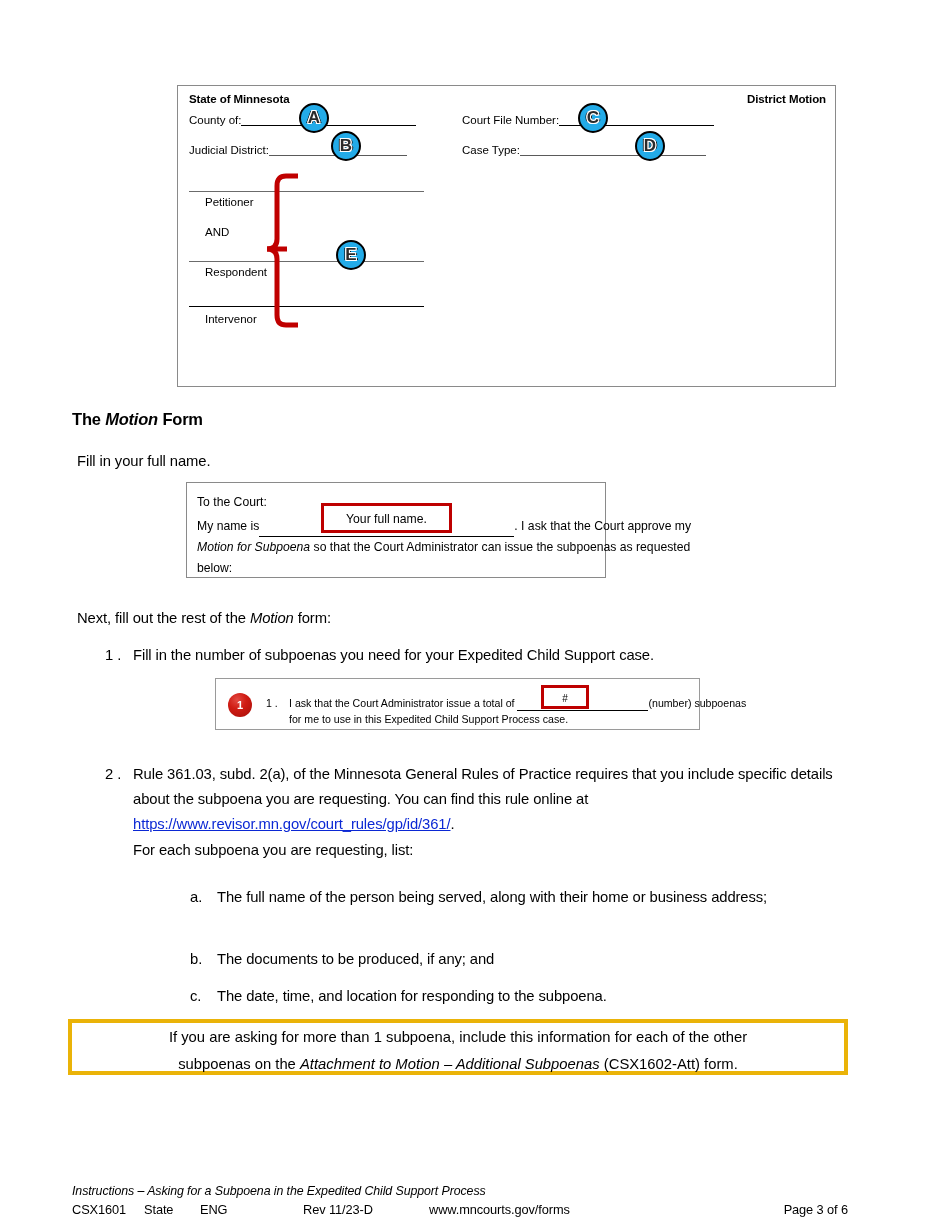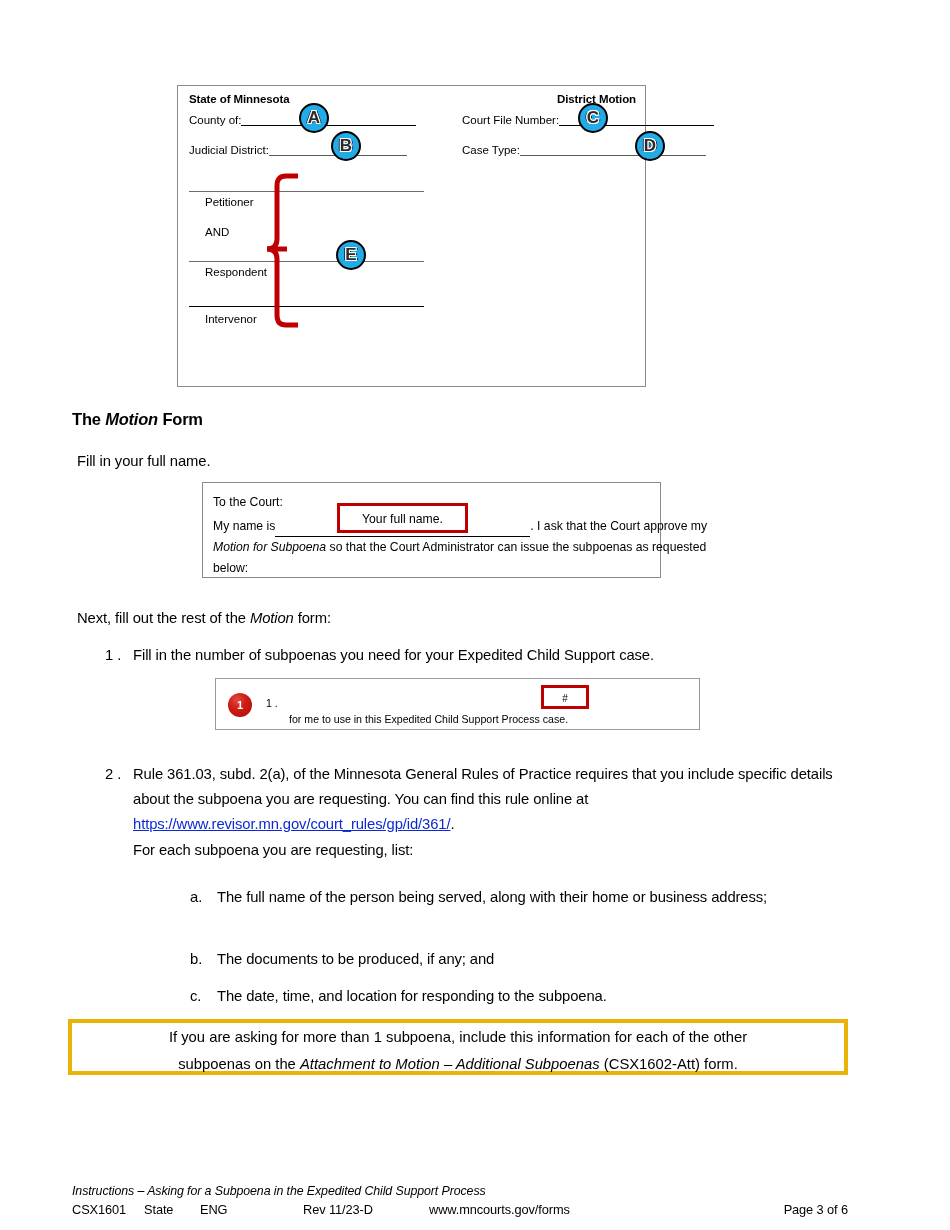--- a/index.html
+++ b/index.html
@@ -14,21 +14,21 @@
     font-family: "Liberation Sans", sans-serif;
     color: #000000;
     overflow: hidden;
   }
 
   
   .form-box {
     position: absolute;
     left: 177px;
     top: 85px;
-    width: 469px;
+    width: 659px;
     height: 302px;
     border: 1px solid #8a8a8a;
     box-sizing: border-box;
     background: #ffffff;
   }
   .fb-inner {
     position: absolute;
     left: 11px;
     top: 7px;
     right: 9px;
@@ -135,23 +135,23 @@
     font-size: 14.8px;
     line-height: 25px;
     letter-spacing: -0.1px;
   }
   .it { font-style: italic; }
   .bi { font-style: italic; font-weight: bold; }
 
   
   .court-box {
     position: absolute;
-    left: 202px;
+    left: 186px;
     top: 482px;
-    width: 459px;
+    width: 420px;
     height: 96px;
     border: 1px solid #8a8a8a;
     box-sizing: border-box;
     background: #fff;
   }
   .cb-text {
     position: absolute;
     font-size: 12.2px;
     line-height: 21px;
     white-space: nowrap;
@@ -329,20 +329,24 @@
 <div class="para" style="left:77px; top:606px;">
   <span>Next, fill out the rest of the </span><span class="it">Motion</span><span> form:</span>
 </div>
 
 <div class="para" style="left:105px; top:643px;">1 .</div>
 <div class="para" style="left:133px; top:643px;">Fill in the number of subpoenas you need for your Expedited Child Support case.</div>
 
 <div class="item1-box">
   <div class="redcircle" style="left:12px; top:14px;">1</div>
   <div class="i1-text" style="left:50px; top:16px;">1 .</div>
+  <div class="i1-text" style="left:73px; top:16px;">
+    <span>I ask that the Court Administrator issue a total of</span>
+    <span class="cb-underline" style="width:131px; height:11px;"></span><span>(number) subpoenas</span>
+  </div>
   <div class="i1-text" style="left:73px; top:32px;">for me to use in this Expedited Child Support Process case.</div>
   <div class="redbox" style="left:325px; top:6px; width:48px; height:24px; line-height:21px; font-size:10px;">#</div>
 </div>
 
 <div class="para" style="left:105px; top:762px;">2 .</div>
 <div class="para" style="left:133px; top:762px; width:712px;">
   <span>Rule 361.03, subd. 2(a), of the Minnesota General Rules of Practice requires that you include</span>
   <span>specific details about the subpoena you are requesting.  You can find this rule online at</span>
   <a class="doclink" href="#">https://www.revisor.mn.gov/court_rules/gp/id/361/</a><span>.</span>
 </div>

